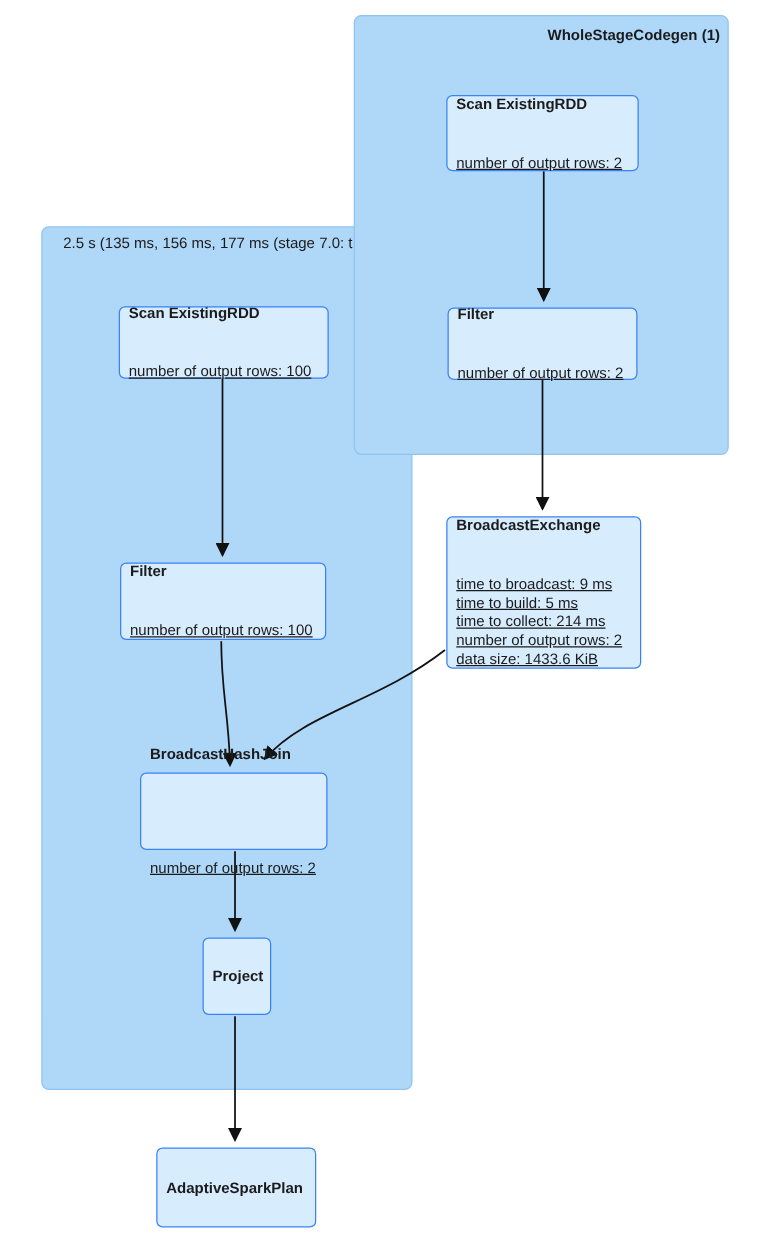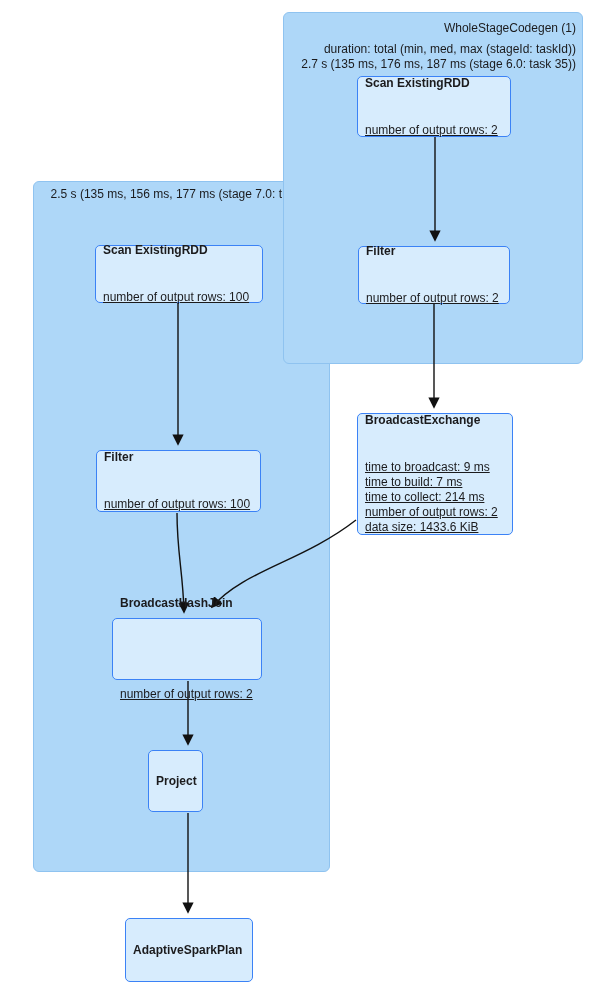--- a/index.html
+++ b/index.html
@@ -23,21 +23,21 @@
   .cluster-right { left: 283px; top: 12px;  width: 300px; height: 352px; z-index: 2; }
   .cluster-label {
     position: absolute;
     text-align: right;
     font-size: 12px;
     line-height: 15px;
     white-space: nowrap;
   }
   .cluster-right .cluster-label { top: 8px; right: 6px; }
   .cluster-left  .cluster-label { top: 5px; right: 47px; }
-  .cluster-title { font-weight: normal; margin-bottom: 6px; }
+  .cluster-title { font-weight: bold; margin-bottom: 6px; }
   .edges {
     position: absolute;
     left: 0; top: 0;
     z-index: 3;
     pointer-events: none;
   }
   .node {
     position: absolute;
     z-index: 4;
     background: #d7ecfd;
@@ -64,24 +64,20 @@
     <div class="cluster-label">
       <div class="cluster-duration">
         <div>2.5 s (135 ms, 156 ms, 177 ms (stage 7.0: t</div>
       </div>
     </div>
   </div>
 
   <div class="cluster cluster-right">
     <div class="cluster-label">
       <div class="cluster-title">WholeStageCodegen (1)</div>
-      <div class="cluster-duration">
-        <div>duration: total (min, med, max (stageId: taskId))</div>
-        <div>2.7 s (135 ms, 176 ms, 187 ms (stage 6.0: task 35))</div>
-      </div>
     </div>
   </div>
 
   <svg class="edges" width="614" height="997">
     <defs>
       <marker id="arrow" viewBox="0 0 10 10" refX="8.5" refY="5" markerWidth="8" markerHeight="8" orient="auto-start-reverse">
         <path d="M0 0 L10 5 L0 10 z" fill="#111111"></path>
       </marker>
     </defs>
     <path d="M435 137 L435 240" fill="none" stroke="#111111" stroke-width="1.4" marker-end="url(#arrow)"></path>
@@ -104,21 +100,21 @@
     <div class="node-title">Filter</div>
     <div class="node-metrics">
       <div>number of output rows: 2</div>
     </div>
   </div>
 
   <div class="node" style="left:357px; top:413px; width:156px; height:122px;">
     <div class="node-title">BroadcastExchange</div>
     <div class="node-metrics">
       <div>time to broadcast: 9 ms</div>
-      <div>time to build: 7 ms</div>
+      <div>time to build: 5 ms</div>
       <div>time to collect: 214 ms</div>
       <div>number of output rows: 2</div>
       <div>data size: 1433.6 KiB</div>
     </div>
   </div>
 
   <div class="node" style="left:95px; top:245px; width:168px; height:58px;">
     <div class="node-title">Scan ExistingRDD</div>
     <div class="node-metrics">
       <div>number of output rows: 100</div>
@@ -132,21 +128,21 @@
     </div>
   </div>
 
   <div class="node" style="left:112px; top:618px; width:150px; height:62px;gap:44px;">
     <div class="node-title">BroadcastHashJoin</div>
     <div class="node-metrics">
       <div>number of output rows: 2</div>
     </div>
   </div>
 
-  <div class="node" style="left:148px; top:750px; width:55px; height:62px;">
+  <div class="node" style="left:162px; top:750px; width:55px; height:62px;">
     <div class="node-title">Project</div>
   </div>
 
   <div class="node" style="left:125px; top:918px; width:128px; height:64px;">
     <div class="node-title">AdaptiveSparkPlan</div>
   </div>
 
 </div>
 
 </body></html>

